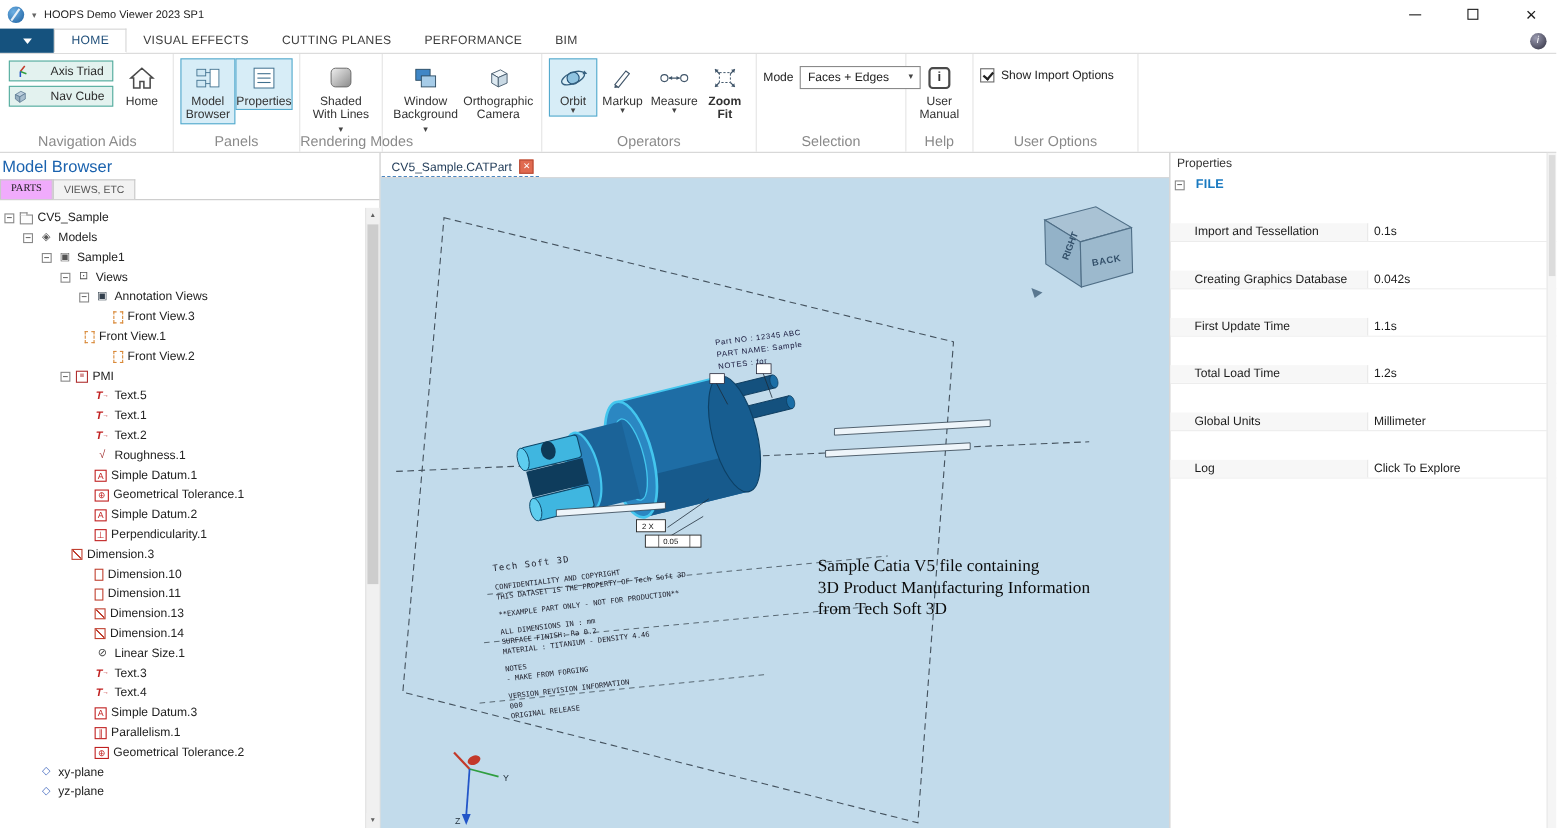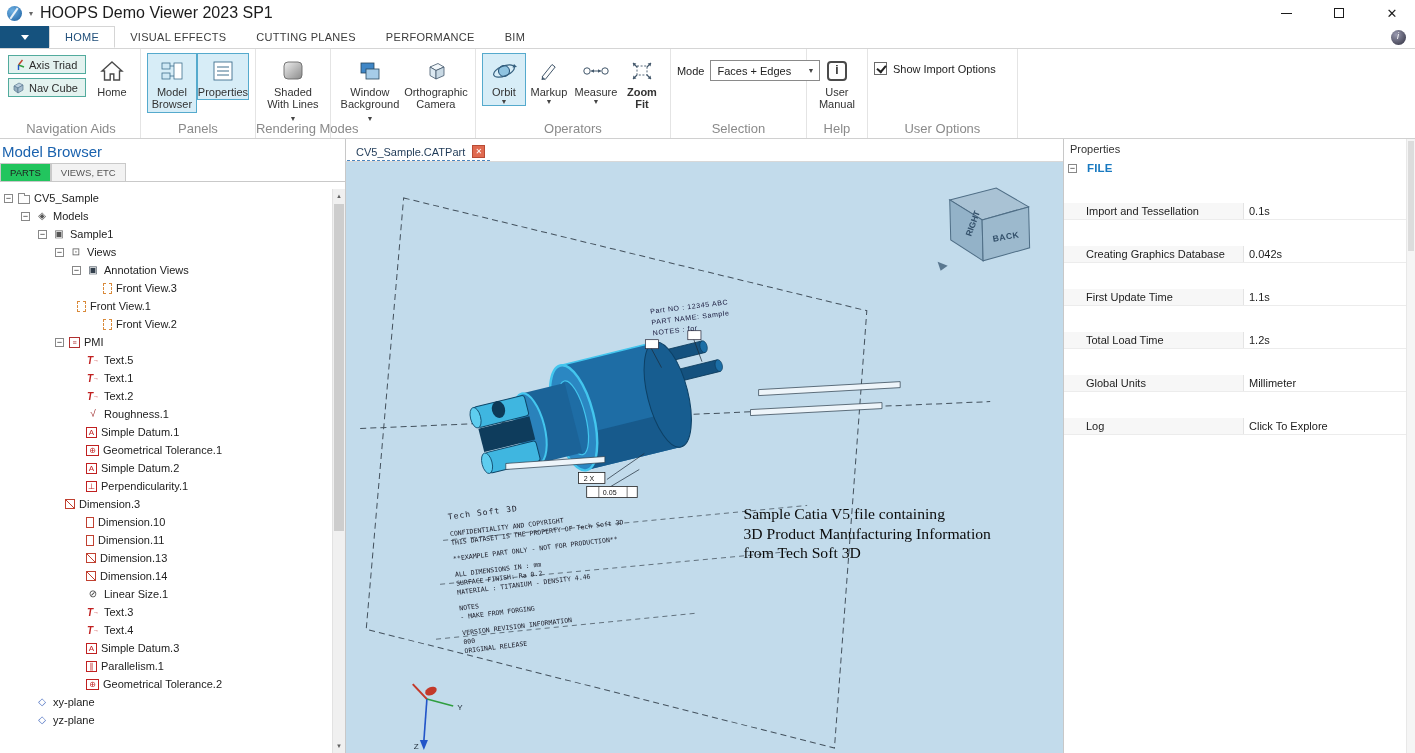--- a/index.html
+++ b/index.html
@@ -5,21 +5,21 @@
   * { box-sizing: border-box; margin: 0; padding: 0; }
   html,body { width:1415px; height:753px; overflow:hidden; background:#fff;
     font-family:"Liberation Sans", sans-serif; font-size:12px; color:#222; }
 
   
   .titlebar{height:26px;display:flex;align-items:center;padding-left:7px;gap:7px;background:#fff;}
   .appicon{width:15px;height:15px;border-radius:50%;flex:none;
     background:radial-gradient(circle at 35% 32%,#6db0e4,#1b5e9e);position:relative;}
   .appicon::after{content:"";position:absolute;left:6px;top:1px;width:2px;height:13px;background:#fff;transform:rotate(35deg);opacity:.85;}
   .qat-arrow{font-size:8px;color:#666;}
-  .tb-title{font-size:16px;color:#1c1c1c;}
+  .tb-title{font-size:10px;color:#1c1c1c;}
   .tb-spacer{flex:1;}
   .wbtn{width:46px;height:26px;display:flex;align-items:center;justify-content:center;color:#1c1c1c;}
   .glyph-min{width:11px;height:1px;background:#1c1c1c;display:inline-block;}
   .glyph-max{width:10px;height:10px;border:1px solid #1c1c1c;display:inline-block;}
   .glyph-close{font-size:13px;line-height:1;}
 
   
   .tabrow{height:23px;display:flex;align-items:stretch;border-bottom:1px solid #d5d5d5;background:#fff;}
   .filebtn{width:49px;background:#15527e;display:flex;align-items:center;justify-content:center;flex:none;}
   .filebtn .tri{width:0;height:0;border-left:4px solid transparent;border-right:4px solid transparent;border-top:5px solid #fff;}
@@ -28,41 +28,41 @@
   .tabrow-spacer{flex:1;}
   .infoball{width:15px;height:15px;border-radius:50%;align-self:center;margin-right:9px;flex:none;
     background:radial-gradient(circle at 35% 30%,#9a9ab0,#2c2c3c);position:relative;}
   .infoball::after{content:"i";position:absolute;left:6px;top:1px;color:#fff;font-size:9px;font-style:italic;}
 
   
   .ribbon{height:90px;display:flex;align-items:stretch;border-bottom:1px solid #d0d0d0;background:#fff;padding-left:2px;}
   .group{position:relative;display:flex;align-items:flex-start;padding:4px 6px 15px 6px;border-right:1px solid #e4e4e4;}
   .gcap{position:absolute;left:0;right:0;bottom:2px;text-align:center;font-size:13px;color:#8a8a8a;white-space:nowrap;}
   .chipcol{display:flex;flex-direction:column;gap:4px;margin:2px 4px 0 0;}
-  .chip{display:flex;align-items:center;gap:4px;border:1px solid #52ab9d;background:#e3f2ef;height:19px;padding:0 7px 0 3px;font-size:11px;color:#2c2c2c;white-space:nowrap;}
+  .chip{display:flex;align-items:center;gap:21px;border:1px solid #52ab9d;background:#e3f2ef;height:19px;padding:0 7px 0 3px;font-size:11px;color:#2c2c2c;white-space:nowrap;}
   .rbtn{display:flex;flex-direction:column;align-items:center;width:56px;padding:3px 1px 1px;border:1px solid transparent;
     font-size:11px;color:#333;text-align:center;line-height:1.12;gap:2px;}
   .rbtn.on{background:#d7edf7;border-color:#55aacd;}
   .rbtn .islot{height:27px;display:flex;align-items:center;justify-content:center;}
   .caret{font-size:7px;color:#444;line-height:4px;}
   .modewrap{display:flex;align-items:center;gap:6px;margin-top:7px;font-size:11px;}
   .modesel{display:flex;align-items:center;justify-content:space-between;width:110px;height:21px;border:1px solid #8a8a8a;background:#fff;padding:0 5px 0 6px;font-size:11px;}
   .chkrow{display:flex;align-items:center;gap:6px;margin-top:9px;font-size:11px;white-space:nowrap;}
   .chkbox{width:13px;height:13px;border:1px solid #6a6a6a;background:#fff;position:relative;flex:none;}
   .chkbox::after{content:"";position:absolute;left:2px;top:2px;width:7px;height:4px;border-left:2px solid #222;border-bottom:2px solid #222;transform:rotate(-50deg);}
   .manual-icon{width:20px;height:20px;border:2px solid #4a4a4a;border-radius:4px;display:flex;align-items:center;justify-content:center;}
   .manual-icon::after{content:"i";font-weight:bold;font-size:12px;color:#333;}
 
   
   .main{display:flex;height:614px;}
   .leftpanel{width:346px;flex:none;position:relative;border-right:1px solid #c8c8c8;background:#fff;}
   .mb-title{color:#1a62ae;font-size:15px;padding:4px 0 3px 2px;}
   .ptabs{display:flex;border-bottom:1px solid #c9c9c9;font-size:9.5px;}
   .ptab{padding:3px 9px;border:1px solid #c9c9c9;border-bottom:none;background:#f2f2f2;color:#555;}
-  .ptab.active{background:#22c55e;color:#1f1f1f;}
+  .ptab.active{background:#f0abfc;color:#1f1f1f;font-family:Liberation Serif, serif;}
   .tree{position:absolute;left:0;right:13px;top:50px;bottom:0;overflow:hidden;font-size:11px;}
   .tree-row{display:flex;align-items:center;height:18px;white-space:nowrap;}
   .expander{width:9px;height:9px;line-height:7px;font-size:9px;border:1px solid #888;background:#fff;text-align:center;margin-right:5px;flex:none;color:#222;}
   .exp-spacer{width:14px;flex:none;}
   .tico{width:14px;height:13px;font-size:10px;line-height:12px;text-align:center;margin-right:4px;flex:none;color:#555;}
   .tico-folder{width:12px;height:9px;border:1px solid #8a8a8a;background:#fdfdfd;position:relative;margin-top:2px;}
   .tico-folder::before{content:"";position:absolute;left:-1px;top:-3px;width:5px;height:2px;border:1px solid #8a8a8a;border-bottom:none;background:#fdfdfd;}
   .tico-annviews{color:#33404d;}
   .tico-frontview{width:9px;height:11px;border:1px dashed #d98a3a;}
   .tico-pmi{width:11px;height:11px;border:1px solid #b03030;color:#b03030;font-size:7px;line-height:10px;}

